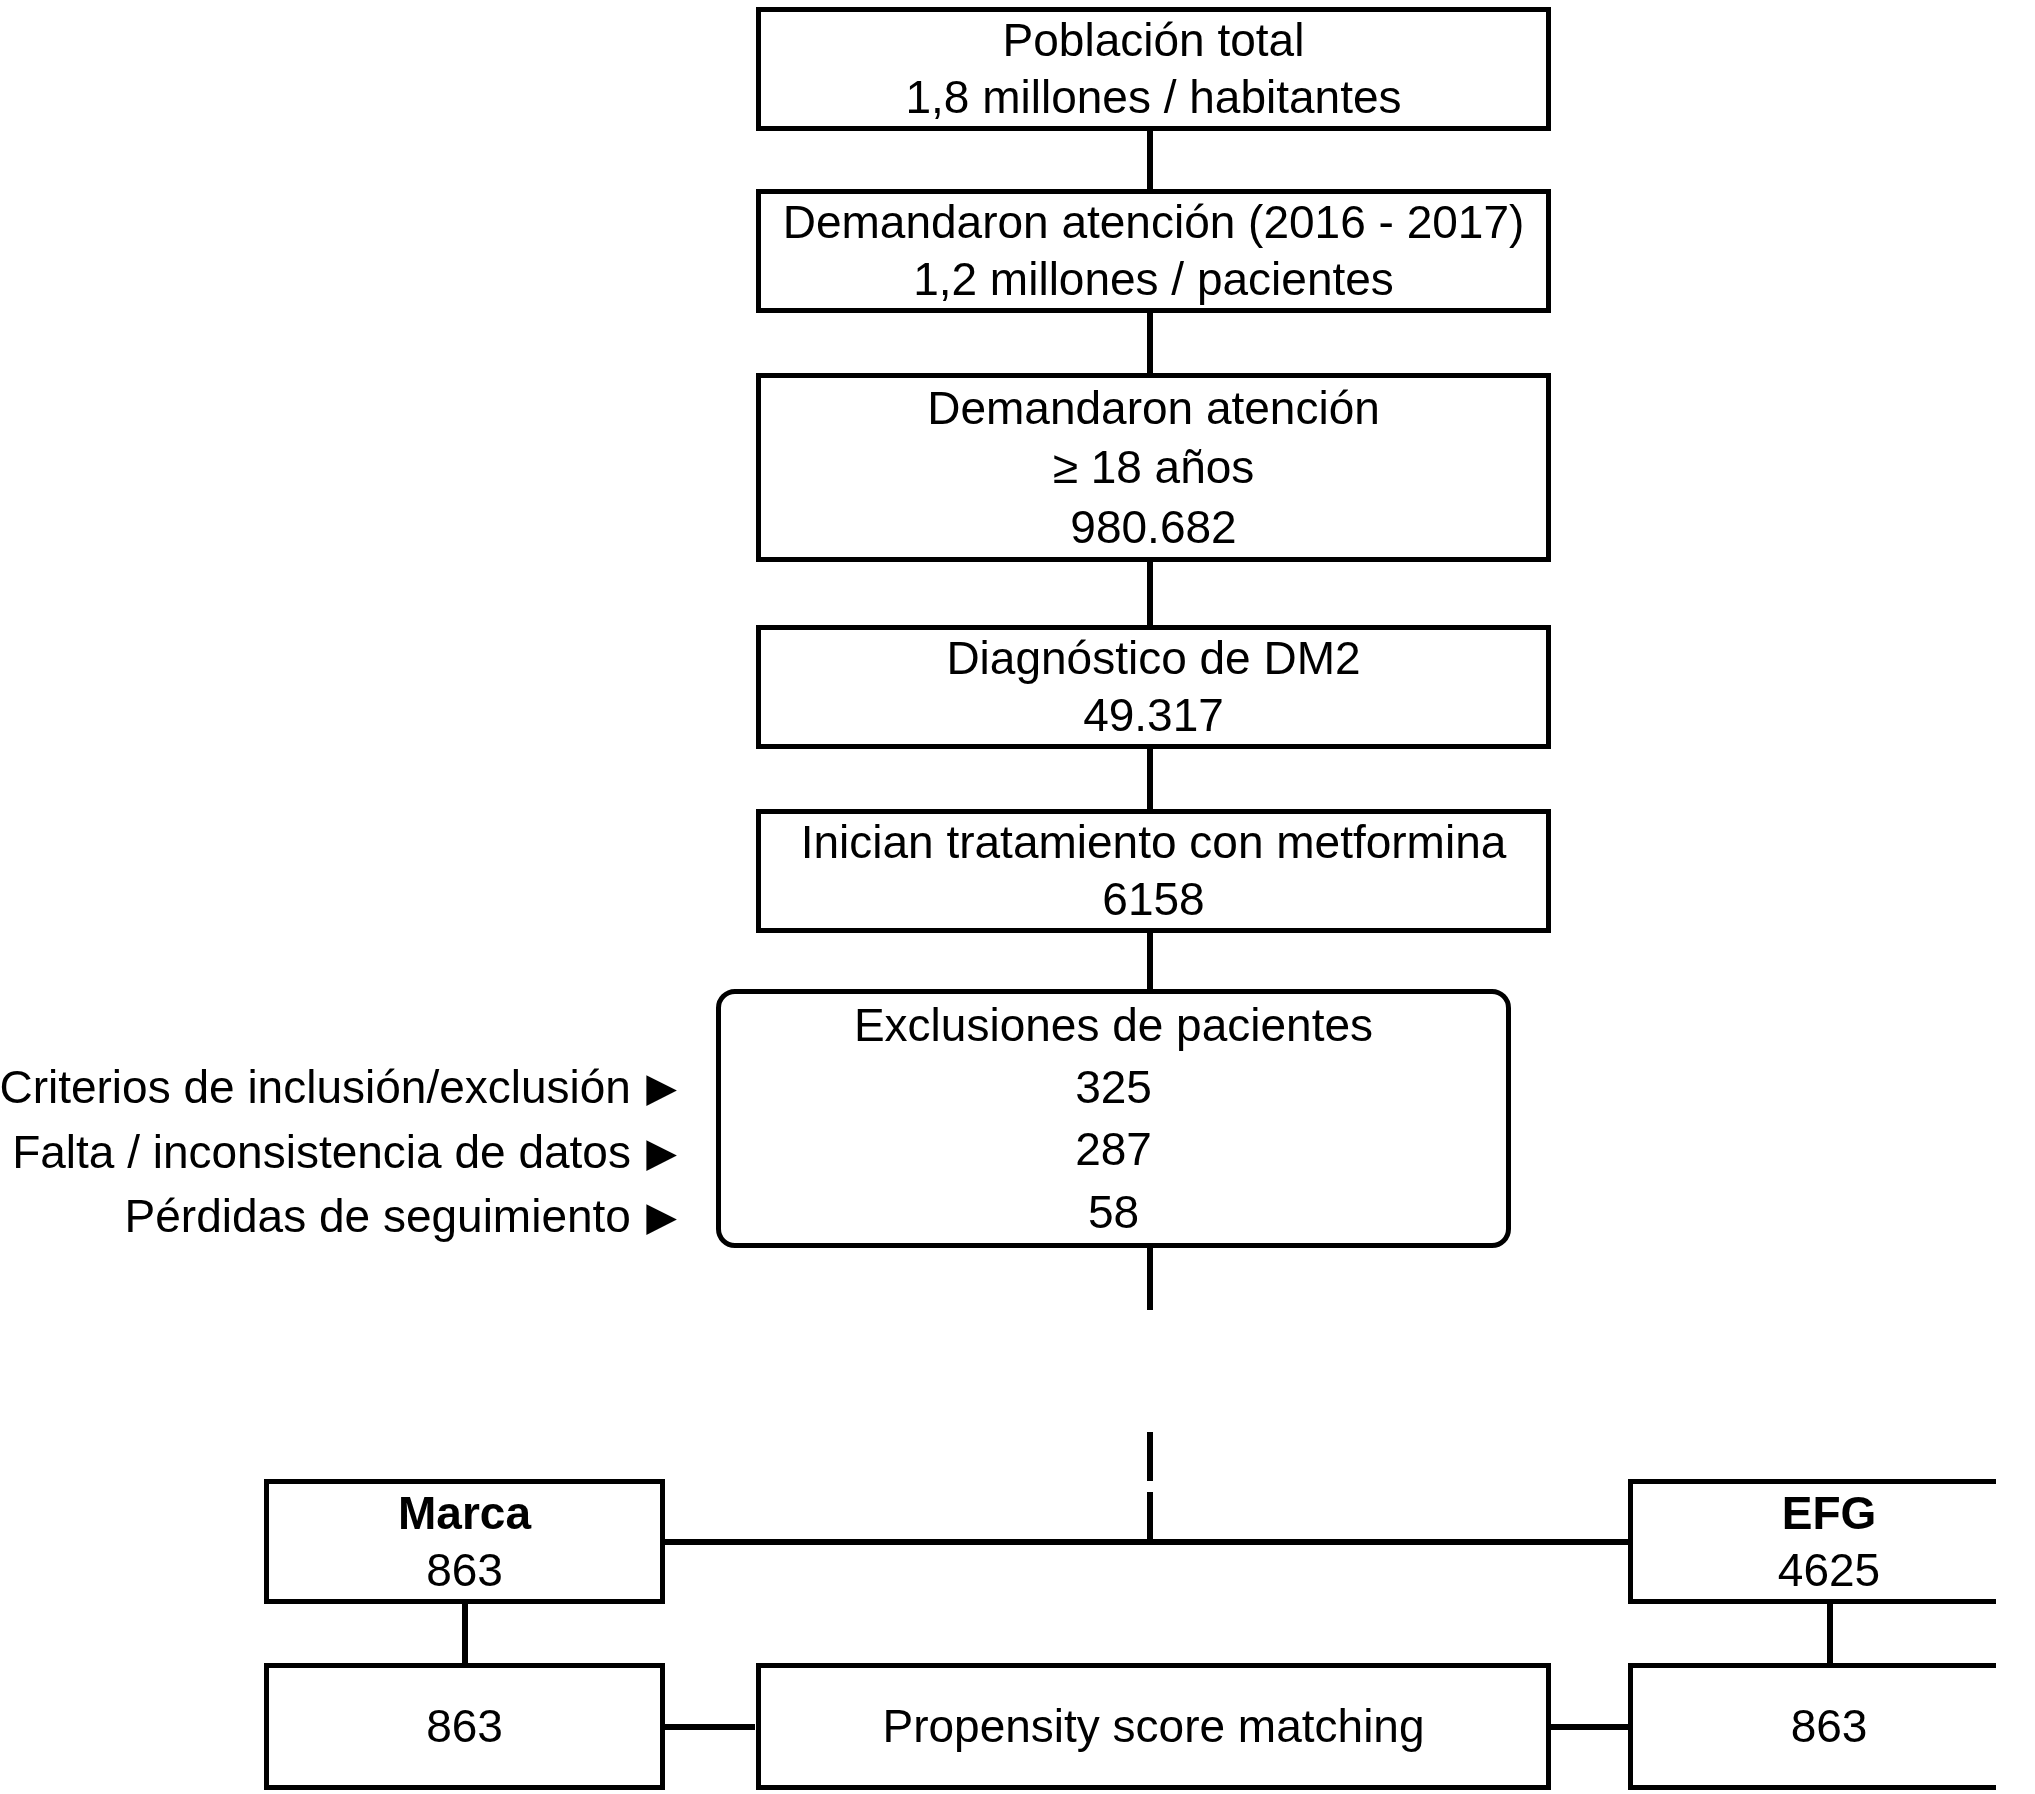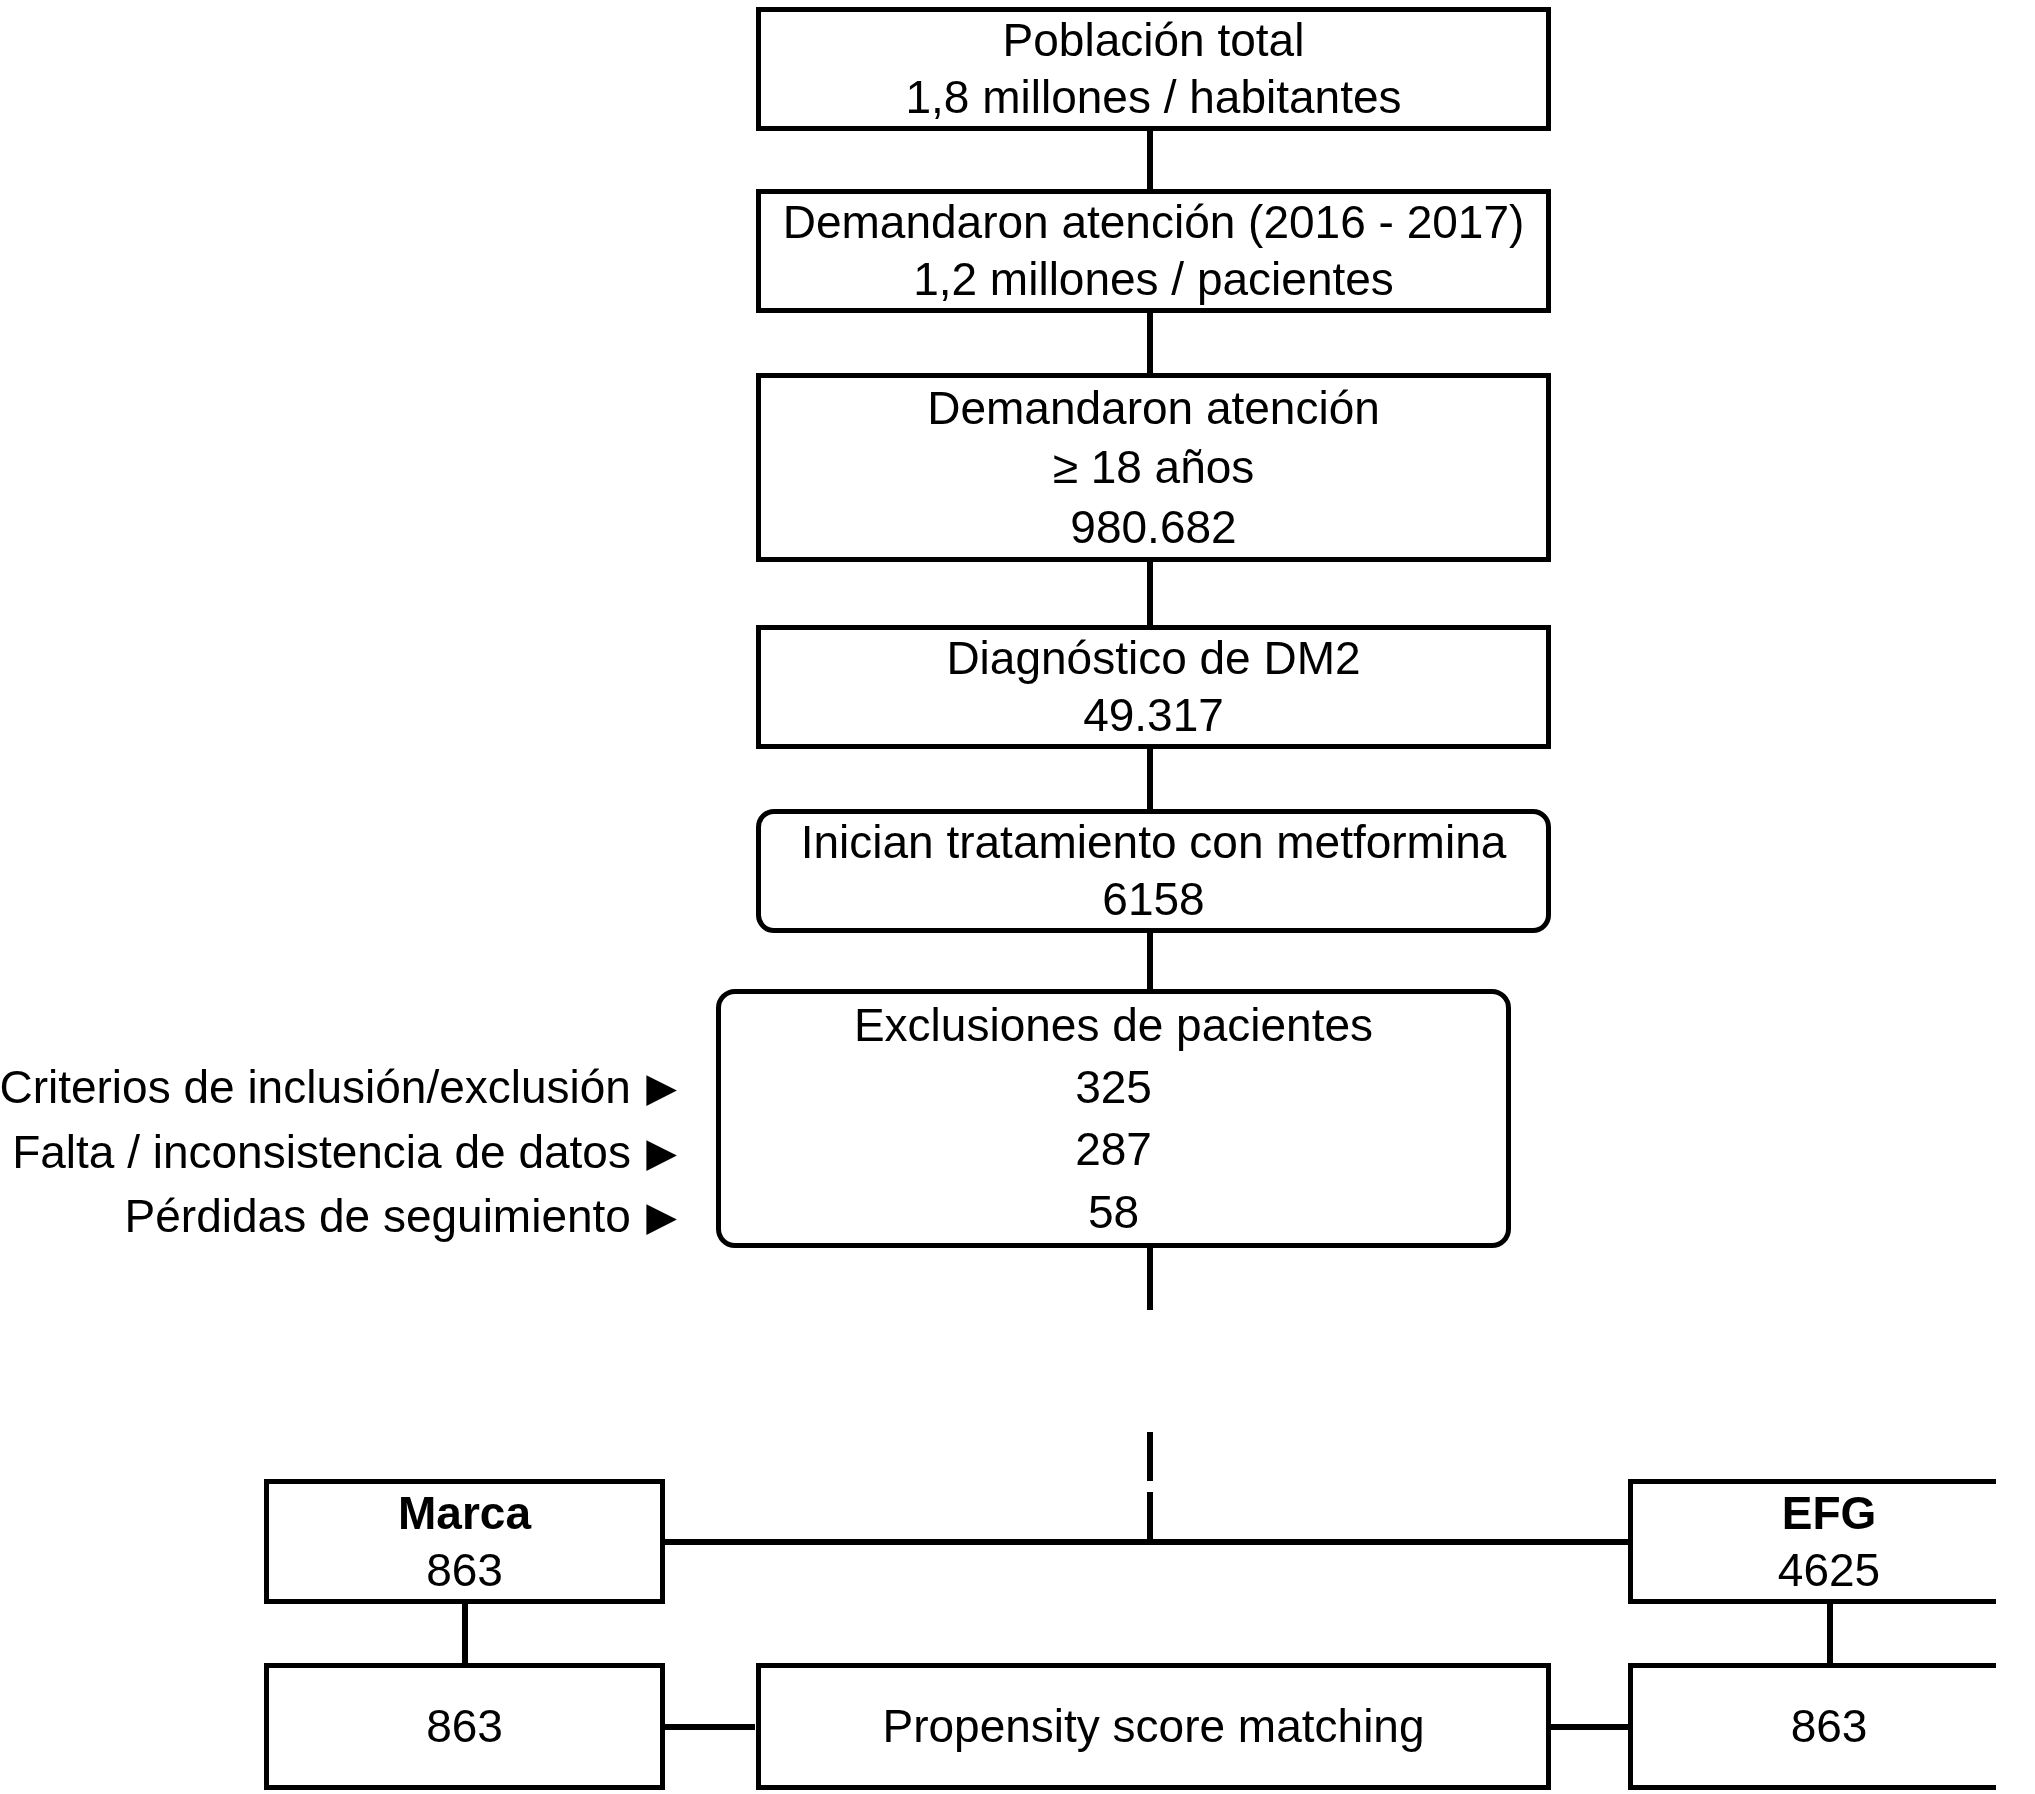--- a/index.html
+++ b/index.html
@@ -92,21 +92,21 @@
 
   <div class="vline" style="left:1147px; top:561px; width:5.6px; height:65px;"></div>
 
   <div class="box" style="left:756px; top:625px; width:795px; height:124px;">
     <div class="bline">Diagnóstico de DM2</div>
     <div class="bline">49.317</div>
   </div>
 
   <div class="vline" style="left:1147px; top:747px; width:5.6px; height:63px;"></div>
 
-  <div class="box" style="left:756px; top:809px; width:795px; height:124px;border-radius:18px;">
+  <div class="box" style="left:756px; top:809px; width:795px; height:124px;">
     <div class="bline">Inician tratamiento con metformina</div>
     <div class="bline">6158</div>
   </div>
 
   <div class="vline" style="left:1147px; top:931px; width:5.6px; height:60px;"></div>
 
   <div class="box" style="left:716px; top:989px; width:795px; height:259px;border-radius:19px;">
     <div class="bline">Exclusiones de pacientes</div>
     <div class="bline">325</div>
     <div class="bline">287</div>

